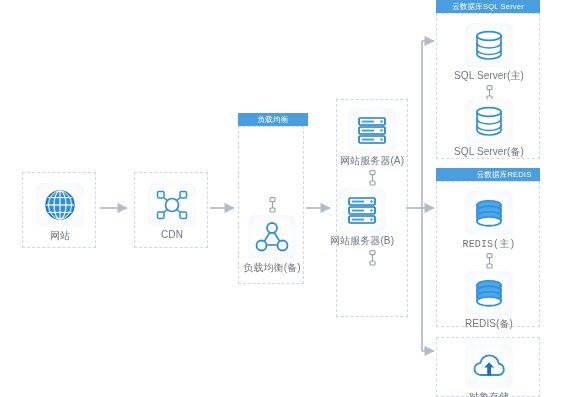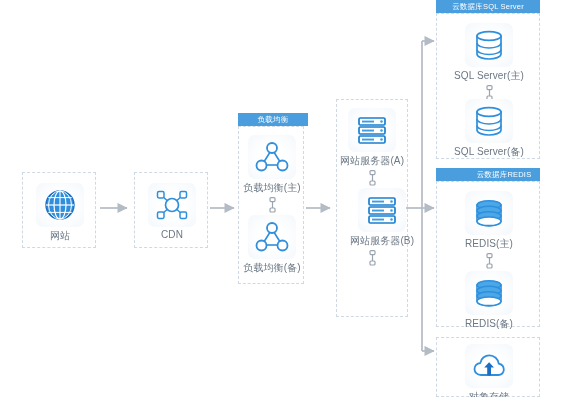--- a/index.html
+++ b/index.html
@@ -188,28 +188,20 @@
   </div>
 
   <svg class="h-arrow" style="left:210px; top:203px; width:30px; height:10px;">
     <line x1="0" y1="5" x2="24" y2="5" stroke="#b3bbc4" stroke-width="1.7" marker-end="url(#mk-arrow)"></line>
   </svg>
 
   <div class="group-header" style="left:238px; top:113px; width:70px;">负载均衡</div>
 
   <div class="group" style="left:238px; top:126px; width:66px; height:158px;">
 
-    <div class="node" style="left:9px; top:8px; width:48px;">
-      <div class="node-icon">
-        <svg width="40" height="40">
-            <use href="#sym-lb"></use>
-          </svg>
-      </div>
-      <div class="node-label">负载均衡(主)</div>
-    </div>
 
     <svg class="link-vert" style="left:29px; top:70px;">
       <rect x="2" y="0.6" width="5" height="4" rx="1" fill="none" stroke="#9aa4ae" stroke-width="1.2"></rect>
       <line x1="4.5" y1="4.6" x2="4.5" y2="11" stroke="#9aa4ae" stroke-width="1.2"></line>
       <rect x="2" y="11" width="5" height="4" rx="1" fill="none" stroke="#9aa4ae" stroke-width="1.2"></rect>
     </svg>
 
     <div class="node" style="left:9px; top:88px; width:48px;">
       <div class="node-icon">
         <svg width="40" height="40">
@@ -235,21 +227,21 @@
       </div>
       <div class="node-label">网站服务器(A)</div>
     </div>
 
     <svg class="link-vert" style="left:31px; top:70px;">
       <rect x="2" y="0.6" width="5" height="4" rx="1" fill="none" stroke="#9aa4ae" stroke-width="1.2"></rect>
       <line x1="4.5" y1="4.6" x2="4.5" y2="11" stroke="#9aa4ae" stroke-width="1.2"></line>
       <rect x="2" y="11" width="5" height="4" rx="1" fill="none" stroke="#9aa4ae" stroke-width="1.2"></rect>
     </svg>
 
-    <div class="node" style="left:1px; top:88px; width:48px;margin-left:20px;">
+    <div class="node" style="left:1px; top:88px; width:48px;">
       <div class="node-icon">
         <svg width="40" height="40">
             <use href="#sym-server"></use>
           </svg>
       </div>
       <div class="node-label">网站服务器(B)</div>
     </div>
 
     <svg class="link-vert" style="left:31px; top:150px;">
       <rect x="2" y="0.6" width="5" height="4" rx="1" fill="none" stroke="#9aa4ae" stroke-width="1.2"></rect>
@@ -298,21 +290,21 @@
           </svg>
       </div>
       <div class="node-label">SQL Server(备)</div>
     </div>
   </div>
 
   <div class="group-header" style="left:436px; top:168px; width:104px;padding-left:32px;">云数据库REDIS</div>
 
   <div class="group" style="left:436px; top:181px; width:104px; height:146px;">
 
-    <div class="node" style="left:28px; top:9px; width:48px;">
+    <div class="node" style="left:28px; top:9px; width:48px;font-family:Liberation Mono, monospace;">
       <div class="node-icon">
         <svg width="40" height="40">
             <use href="#sym-redis"></use>
           </svg>
       </div>
       <div class="node-label">REDIS(主)</div>
     </div>
 
     <svg class="link-vert" style="left:48px; top:71px;">
       <rect x="2" y="0.6" width="5" height="4" rx="1" fill="none" stroke="#9aa4ae" stroke-width="1.2"></rect>

